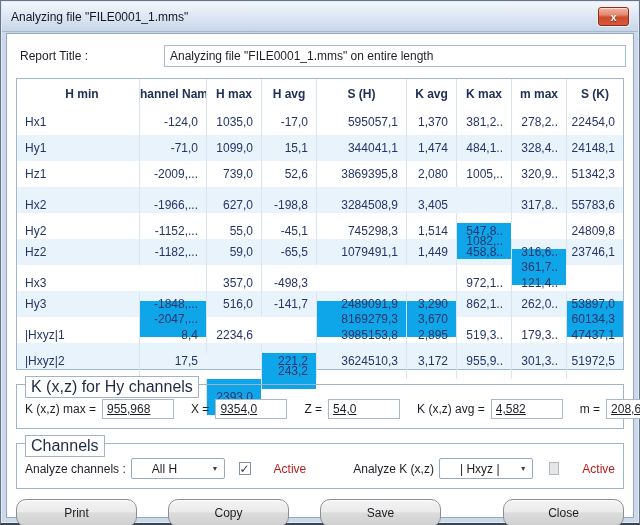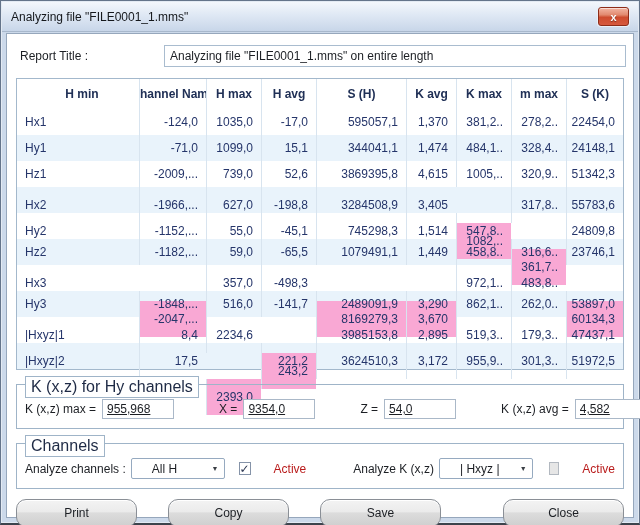--- a/index.html
+++ b/index.html
@@ -49,31 +49,31 @@
   }
   .trow.head{ height:30px; font-weight:bold; color:#203056; }
   .trow.alt{ background:#e9f3fb; }
   .tcell{
     height:100%; display:flex; align-items:center; justify-content:flex-end;
     padding-right:8px; border-left:1px solid #d8e4ef; overflow:hidden; white-space:nowrap;
   }
   .tcell:first-child{ border-left:none; justify-content:flex-start; padding-left:8px; padding-right:2px; }
   .trow.head .tcell{ justify-content:center; padding-right:0; border-left:1px solid #d8e4ef; }
   .trow.head .tcell:first-child{ border-left:none; }
-  .tcell.hl{ background:#f9a8d4;margin-top:36px; }
+  .tcell.hl{ background:#0ea5e9;margin-top:36px; }
 
   .groupbox{
     position:relative; margin:14px 2px 0 2px; border:1px solid #9fb4c8;
     padding:14px 8px 9px 8px;
   }
   .group-label{
     position:absolute; top:-9px; left:8px; background:#fff;
     border:1px solid #9fb4c8; padding:1px 5px; font-size:16px; color:#1e2a45;
   }
-  .fields{ display:flex; align-items:center;gap:28px; }
+  .fields{ display:flex; align-items:center; }
   .field{ display:flex; align-items:center; margin-right:17px; }
   .field label{ margin-right:6px; color:#1c1f24; white-space:nowrap; }
   .field input{
     width:72px; height:20px; border:1px solid #aab8c8; background:#fff;
     font:12px "Liberation Sans",sans-serif; color:#1c1f24; padding:0 4px; outline:none;text-decoration:underline;
   }
 
   .channels-row{ display:flex; align-items:center; }
   .channels-row .lbl{ color:#1c1f24; white-space:nowrap; }
   .combo{
@@ -153,21 +153,21 @@
             <div class="tcell">484,1..</div>
             <div class="tcell">328,4..</div>
             <div class="tcell">24148,1</div>
           </div>
           <div class="trow">
             <div class="tcell">Hz1</div>
             <div class="tcell">-2009,...</div>
             <div class="tcell">739,0</div>
             <div class="tcell">52,6</div>
             <div class="tcell">3869395,8</div>
-            <div class="tcell">4,615</div>
+            <div class="tcell">2,080</div>
             <div class="tcell">1005,..</div>
             <div class="tcell">320,9..</div>
             <div class="tcell">51342,3</div>
           </div>
           <div class="trow alt">
             <div class="tcell">Hx2</div>
             <div class="tcell">-1966,...</div>
             <div class="tcell">627,0</div>
             <div class="tcell">-198,8</div>
             <div class="tcell">3284508,9</div>
@@ -199,21 +199,21 @@
             <div class="tcell">23746,1</div>
           </div>
           <div class="trow">
             <div class="tcell">Hx3</div>
             <div class="tcell hl">-2047,...</div>
             <div class="tcell">357,0</div>
             <div class="tcell">-498,3</div>
             <div class="tcell hl">8169279,3</div>
             <div class="tcell hl">3,670</div>
             <div class="tcell">972,1..</div>
-            <div class="tcell">483,8..</div>
+            <div class="tcell">121,4..</div>
             <div class="tcell hl">60134,3</div>
           </div>
           <div class="trow alt">
             <div class="tcell">Hy3</div>
             <div class="tcell">-1848,...</div>
             <div class="tcell">516,0</div>
             <div class="tcell">-141,7</div>
             <div class="tcell">2489091,9</div>
             <div class="tcell">3,290</div>
             <div class="tcell">862,1..</div>

